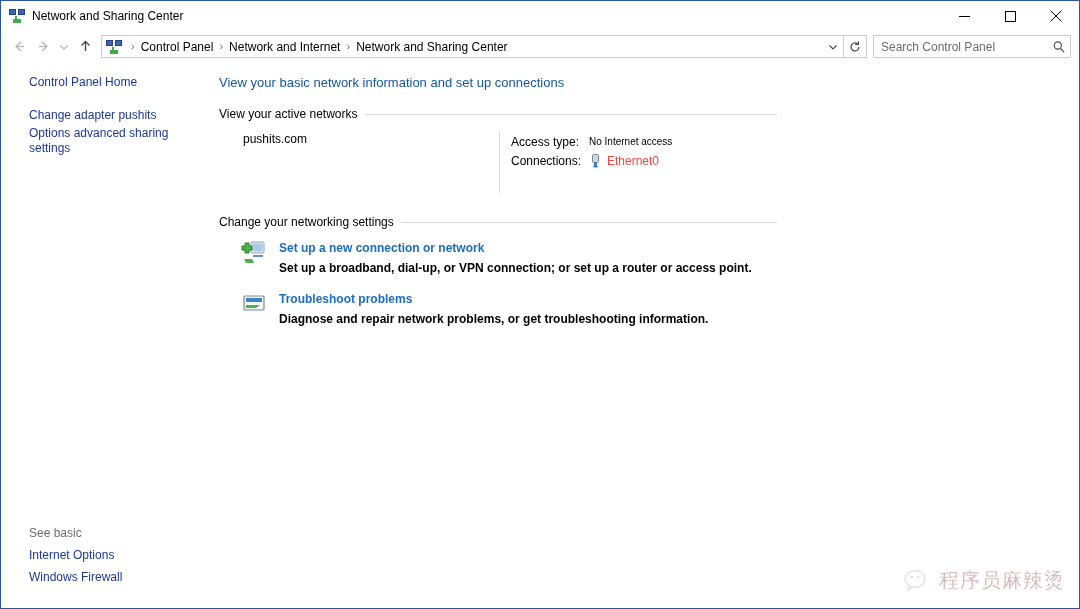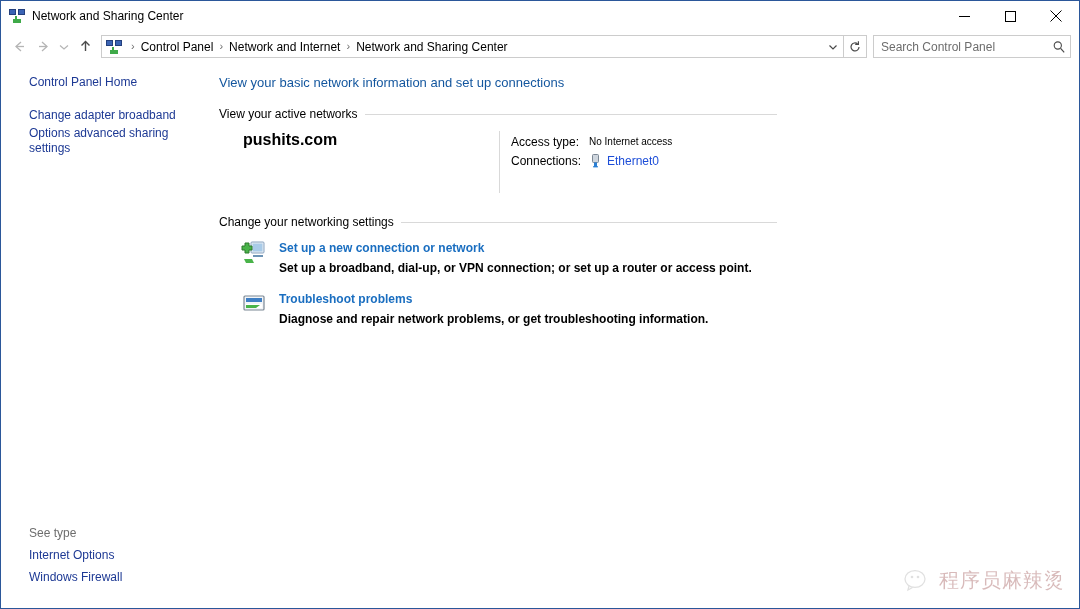--- a/index.html
+++ b/index.html
@@ -251,22 +251,22 @@
     display: flex;
     margin-left: 4px;
     margin-bottom: 22px;
   }
   .net-left {
     width: 280px;
     padding-left: 24px;
     box-sizing: border-box;
   }
   .net-name {
-    font-size: 16px;
-    font-weight: bold;
+    font-size: 12px;
+    font-weight: normal;
     color: #000000;
     line-height: 17px;
   }
   .net-type {
     font-size: 12px;
     color: #000000;
     line-height: 17px;
     margin-top: 1px;
   }
   .net-divider {
@@ -291,21 +291,21 @@
     color: #000000;
     width: 78px;
     flex: none;
   }
   .net-value {
     font-size: 10px;
     color: #000000;
   }
   .net-link {
     font-size: 12px;
-    color: #1d4ed8;
+    color: #ef4444;
     text-decoration: none;
   }
   .eth-icon {
     width: 13px;
     height: 14px;
     margin-right: 5px;
     position: relative;
     flex: none;
   }
 
@@ -474,25 +474,25 @@
         </svg>
       </span>
     </div>
   </div>
 
   <div class="content">
 
     <div class="sidebar">
       <a class="side-link">Control Panel Home</a>
       <div class="side-gap"></div>
-      <a class="side-link">Change adapter broadband</a>
+      <a class="side-link">Change adapter pushits</a>
       <a class="side-link">Options advanced sharing settings</a>
 
       <div class="see-also">
-        <div class="see-also-title">See type</div>
+        <div class="see-also-title">See basic</div>
         <a class="side-link">Internet Options</a>
         <a class="side-link">Windows Firewall</a>
       </div>
     </div>
 
     <div class="main">
 
       <h1 class="page-heading">View your basic network information and set up connections</h1>
 
       <div class="section-head">

